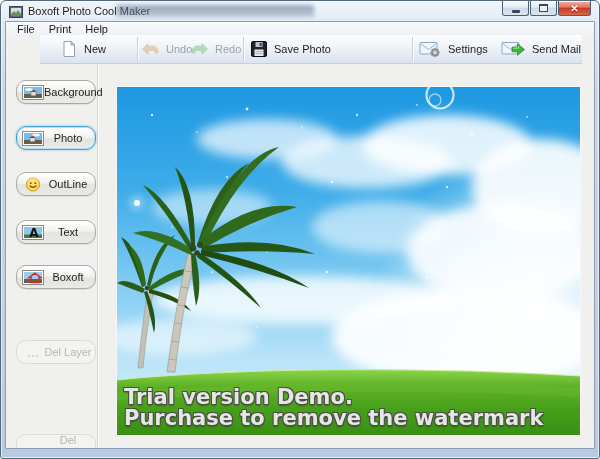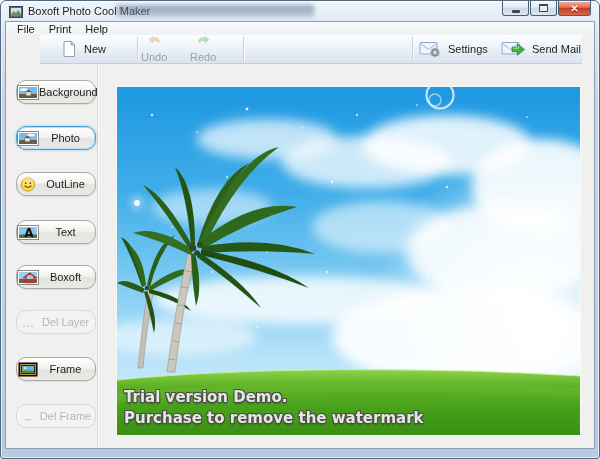--- a/index.html
+++ b/index.html
@@ -29,42 +29,42 @@
   .client{position:absolute;left:4px;right:4px;top:20px;bottom:9px;background:#f0f0ee;
     border:1px solid #8b9db1;border-radius:1px;overflow:hidden;}
   .menubar{position:absolute;left:0;right:0;top:0;height:13px;background:linear-gradient(180deg,#f8fafc,#eef2f7);
     display:flex;align-items:center;padding-left:4px;}
   .menu-item{font-size:11px;line-height:12px;color:#1b1b1b;padding:0 7px;cursor:default;}
   
   .toolbar{position:absolute;left:0;right:12px;top:13px;height:29px;
     background:linear-gradient(180deg,#fdfdfe 0%,#f0f4f9 40%,#e2e9f3 75%,#dbe4f0 100%);
     border-bottom:1px solid #c5d0de;margin-left:34px;}
   .tbtn{position:absolute;top:0;height:28px;display:flex;align-items:center;gap:6px;font-size:11px;color:#1e1e1e;cursor:default;}
-  .tbtn.disabled{color:#9aa3ad;flex-direction:column;}
+  .tbtn.disabled{color:#9aa3ad;}
   .tbtn.disabled svg{opacity:.55;}
   .tsep{position:absolute;top:2px;height:24px;width:1px;background:#c7d1de;box-shadow:1px 0 0 #fbfcfe;}
   
   .content{position:absolute;left:0;right:0;top:42px;bottom:0;background:#f0f0ee;}
   .sidebar{position:absolute;left:0;top:0;bottom:0;width:92px;border-right:1px solid #d8d8d4;box-shadow:1px 0 0 #fbfbfa;}
   .sbtn{position:absolute;left:10px;width:80px;height:24px;border:1px solid #a9a9a5;border-radius:10px;
     background:linear-gradient(180deg,#ffffff 0%,#f2f2f0 45%,#e3e3e0 55%,#eaeae7 100%);
-    display:flex;align-items:center;cursor:default;
+    display:flex;align-items:center;padding-left:5px;cursor:default;
     box-shadow:0 1px 1px rgba(0,0,0,.08);}
   .sbtn .slabel{flex:1;text-align:center;font-size:11px;color:#1e1e1e;padding-right:3px;}
   .sbtn.selected{border-color:#43a3d2;box-shadow:inset 0 0 0 1px #b9ddf0,0 0 3px rgba(67,163,210,.55);}
-  .sbtn.disabled{border-color:#dadad6;background:#f3f3f1;box-shadow:none;}
+  .sbtn.disabled{border-color:#dadad6;background:#f3f3f1;box-shadow:none;margin-top:30px;}
   .sbtn.disabled .slabel{color:#b6b6b2;}
   .sicon{width:22px;height:15px;flex:0 0 auto;}
   
   .canvas-area{position:absolute;left:93px;top:0;right:0;bottom:0;}
   .photo{position:absolute;left:18px;top:23px;width:463px;height:348px;overflow:hidden;
     box-shadow:0 0 0 1px rgba(255,255,255,.45);}
   .photo svg{display:block;}
   .watermark{position:absolute;left:7px;top:300px;font-family:"DejaVu Sans",sans-serif;
-    font-weight:bold;font-size:15px;line-height:21px;color:#e6e6e6;white-space:nowrap;
+    font-weight:bold;font-size:21px;line-height:21px;color:#e6e6e6;white-space:nowrap;
     text-shadow:-1px -1px 0 #4a4f45,1px -1px 0 #4a4f45,-1px 1px 0 #4a4f45,1px 1px 0 #4a4f45,0 2px 2px rgba(0,0,0,.35);}
 </style>
 </head>
 <body>
 
 <div class="window">
 
   <div class="titlebar">
     <svg class="app-icon" viewBox="0 0 14 12">
       <rect x="0.5" y="0.5" width="13" height="11" fill="#5a6a7c" stroke="#35414f"></rect>
@@ -112,20 +112,31 @@
         <span>Undo</span>
       </div>
       <div class="tbtn disabled" style="left:150px">
         <svg width="19" height="15" viewBox="0 0 19 15">
           <path d="M2,10 C2,4.5 8,2.8 12,4.8 L12,1.8 L17.5,7 L12,12 L12,9 C9,7.5 5,8 4,11.5 Z" fill="#8cc98c" stroke="#67a967" stroke-width="0.8"></path>
         </svg>
         <span>Redo</span>
       </div>
       <div class="tsep" style="left:203px"></div>
 
+      <div class="tbtn" style="left:210px">
+        <svg width="18" height="18" viewBox="0 0 18 18">
+          <rect x="1.5" y="1.5" width="15" height="15" rx="1.5" fill="#20242e" stroke="#0c0e14"></rect>
+          <rect x="5.5" y="2" width="7" height="5" fill="#bdc3cd"></rect>
+          <rect x="9.6" y="2.8" width="2" height="3.4" fill="#3c4250"></rect>
+          <rect x="4.5" y="9.5" width="9" height="6.5" fill="#e9eaee"></rect>
+          <line x1="5.5" y1="11.5" x2="12.5" y2="11.5" stroke="#9aa0ac" stroke-width="0.8"></line>
+          <line x1="5.5" y1="13.5" x2="12.5" y2="13.5" stroke="#9aa0ac" stroke-width="0.8"></line>
+        </svg>
+        <span>Save Photo</span>
+      </div>
       <div class="tsep" style="left:372px"></div>
 
       <div class="tbtn" style="left:379px">
         <svg width="23" height="18" viewBox="0 0 23 18">
           <rect x="1" y="2.5" width="17" height="11.5" rx="1" fill="#eff5fb" stroke="#8fa8c6"></rect>
           <path d="M1.5,3.5 L9.5,9.5 L17.5,3.5" fill="none" stroke="#9ab4d0" stroke-width="1"></path>
           <g>
             <g fill="#98a0a8">
               <rect x="11.2" y="11.2" width="9.6" height="2.6" rx="1"></rect>
               <rect x="11.2" y="11.2" width="9.6" height="2.6" rx="1" transform="rotate(45 16 12.5)"></rect>
@@ -211,30 +222,20 @@
           <svg class="sicon" viewBox="0 0 22 15">
             <g fill="#c9c9c5">
                 <circle cx="7" cy="11" r="1"></circle>
                 <circle cx="11" cy="11" r="1"></circle>
                 <circle cx="15" cy="11" r="1"></circle>
               </g>
           </svg>
           <span class="slabel">Del Layer</span>
         </div>
 
-        <div class="sbtn" style="top:293px">
-          <svg class="sicon" viewBox="0 0 22 15">
-            <rect x="2" y="1" width="18" height="13" fill="#14171c" stroke="#000"></rect>
-            <rect x="3.6" y="2.6" width="14.8" height="9.8" fill="none" stroke="#c8a23c" stroke-width="1"></rect>
-            <rect x="5" y="4" width="12" height="7" fill="#6ab4e4"></rect>
-            <rect x="5" y="8.6" width="12" height="2.4" fill="#4e8a2e"></rect>
-            <circle cx="8" cy="6" r="1" fill="#fff8c0"></circle>
-          </svg>
-          <span class="slabel">Frame</span>
-        </div>
 
         <div class="sbtn disabled" style="top:340px">
           <svg class="sicon" viewBox="0 0 22 15">
             <rect x="8" y="10" width="6" height="1.4" fill="#cdcdc9"></rect>
           </svg>
           <span class="slabel">Del Frame</span>
         </div>
 
       </div>
 

